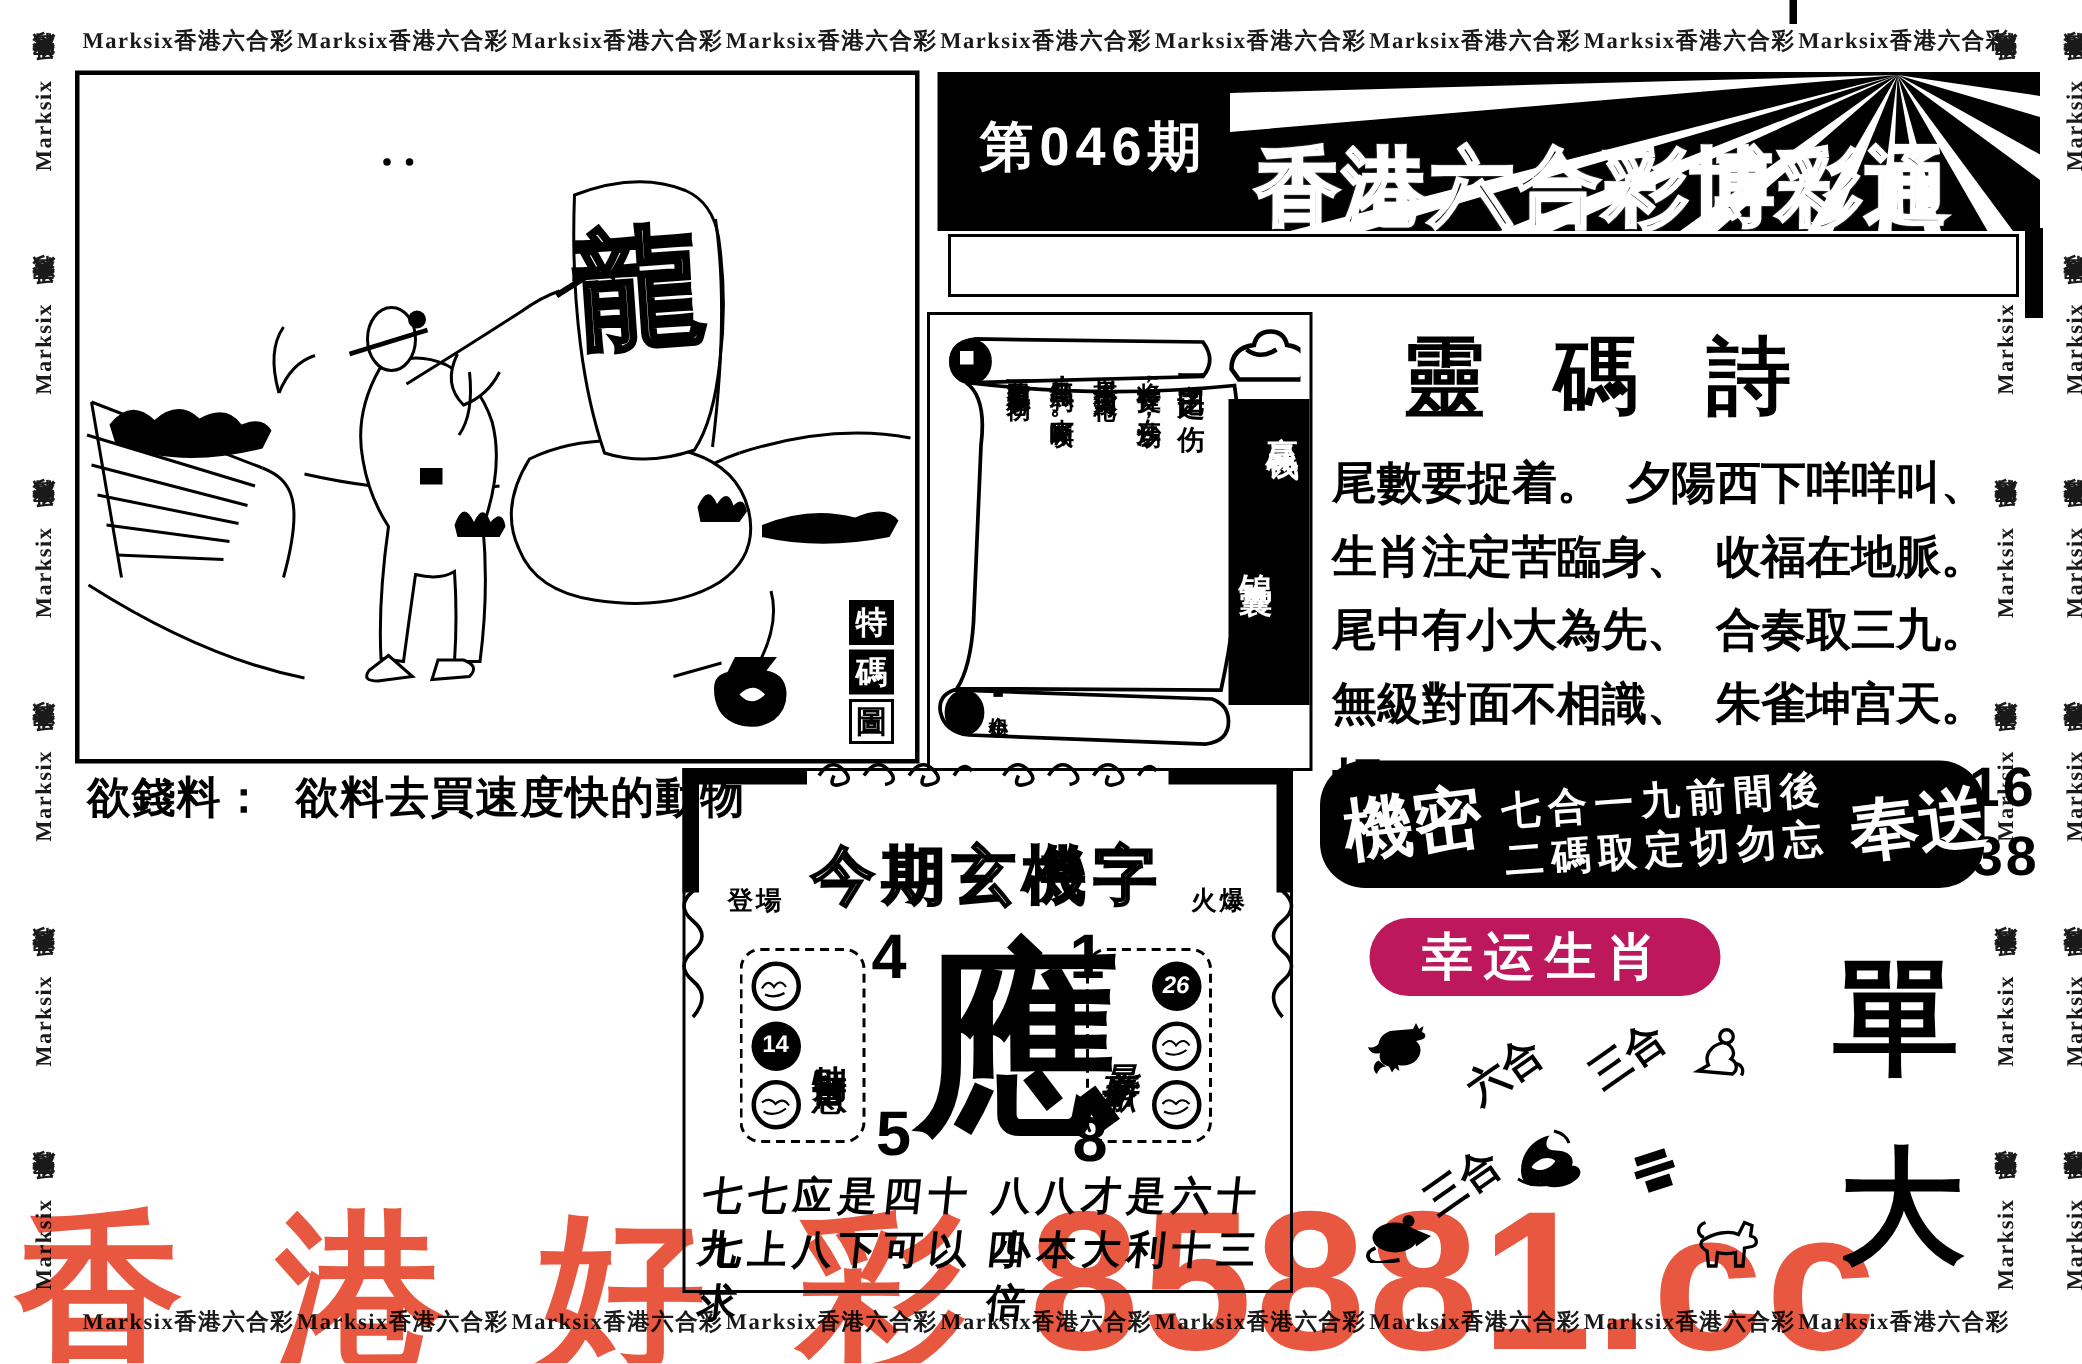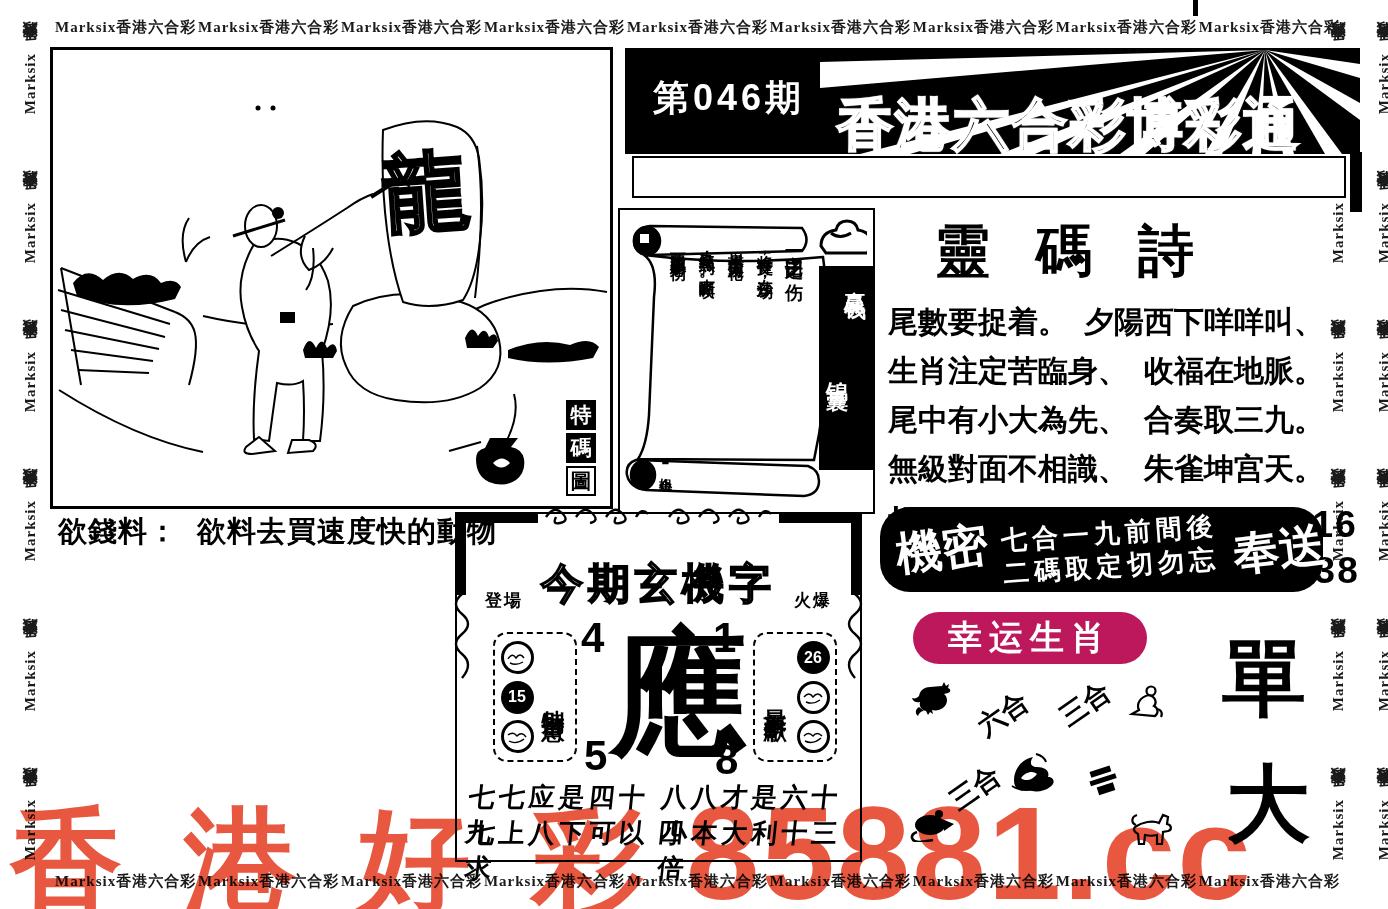--- a/index.html
+++ b/index.html
@@ -352,39 +352,39 @@
     </div>
 
     <div class="panel abs" style="left:36px;top:118px;width:84px;height:130px;">
       <div class="circle-stack">
         <div class="circ outline">
           <svg width="22" height="16" viewBox="0 0 22 16">
               <path d="M2,9 q4,-7 8,-1 q4,-6 8,0 M4,13 q6,3 13,-1" fill="none" stroke="#000" stroke-width="1.4"></path>
             </svg>
           <span class="abs"></span>
         </div>
-        <div class="circ filled">15</div>
+        <div class="circ filled">14</div>
         <div class="circ outline">
           <svg width="22" height="16" viewBox="0 0 22 16">
               <path d="M2,6 q5,-4 9,1 q5,-5 9,1 M3,12 q7,4 15,-2" fill="none" stroke="#000" stroke-width="1.4"></path>
             </svg>
           <span class="abs"></span>
         </div>
       </div>
       <div class="panel-label">特別留意</div>
     </div>
     <div class="corner-num abs" style="left:124px;top:100px;">4</div>
     <div class="corner-num abs" style="left:127px;top:218px;">5</div>
 
     <div id="center-char" class="abs" style="left:152px;top:112px;">應</div>
 
     <div class="corner-num abs" style="left:256px;top:100px;">1</div>
     <div class="corner-num abs" style="left:258px;top:222px;">8</div>
 
-    <div class="panel abs" style="left:296px;top:118px;width:84px;height:130px;">
+    <div class="panel abs" style="left:267px;top:118px;width:84px;height:130px;font-style:italic;">
       <div class="panel-label">最新奉獻</div>
       <div class="circle-stack">
         <div class="circ filled">26</div>
         <div class="circ outline">
           <svg width="22" height="16" viewBox="0 0 22 16">
               <path d="M2,8 q5,-6 9,0 q5,-6 9,0 M4,13 q7,3 14,-2" fill="none" stroke="#000" stroke-width="1.4"></path>
             </svg>
           <span class="abs"></span>
         </div>
         <div class="circ outline">

